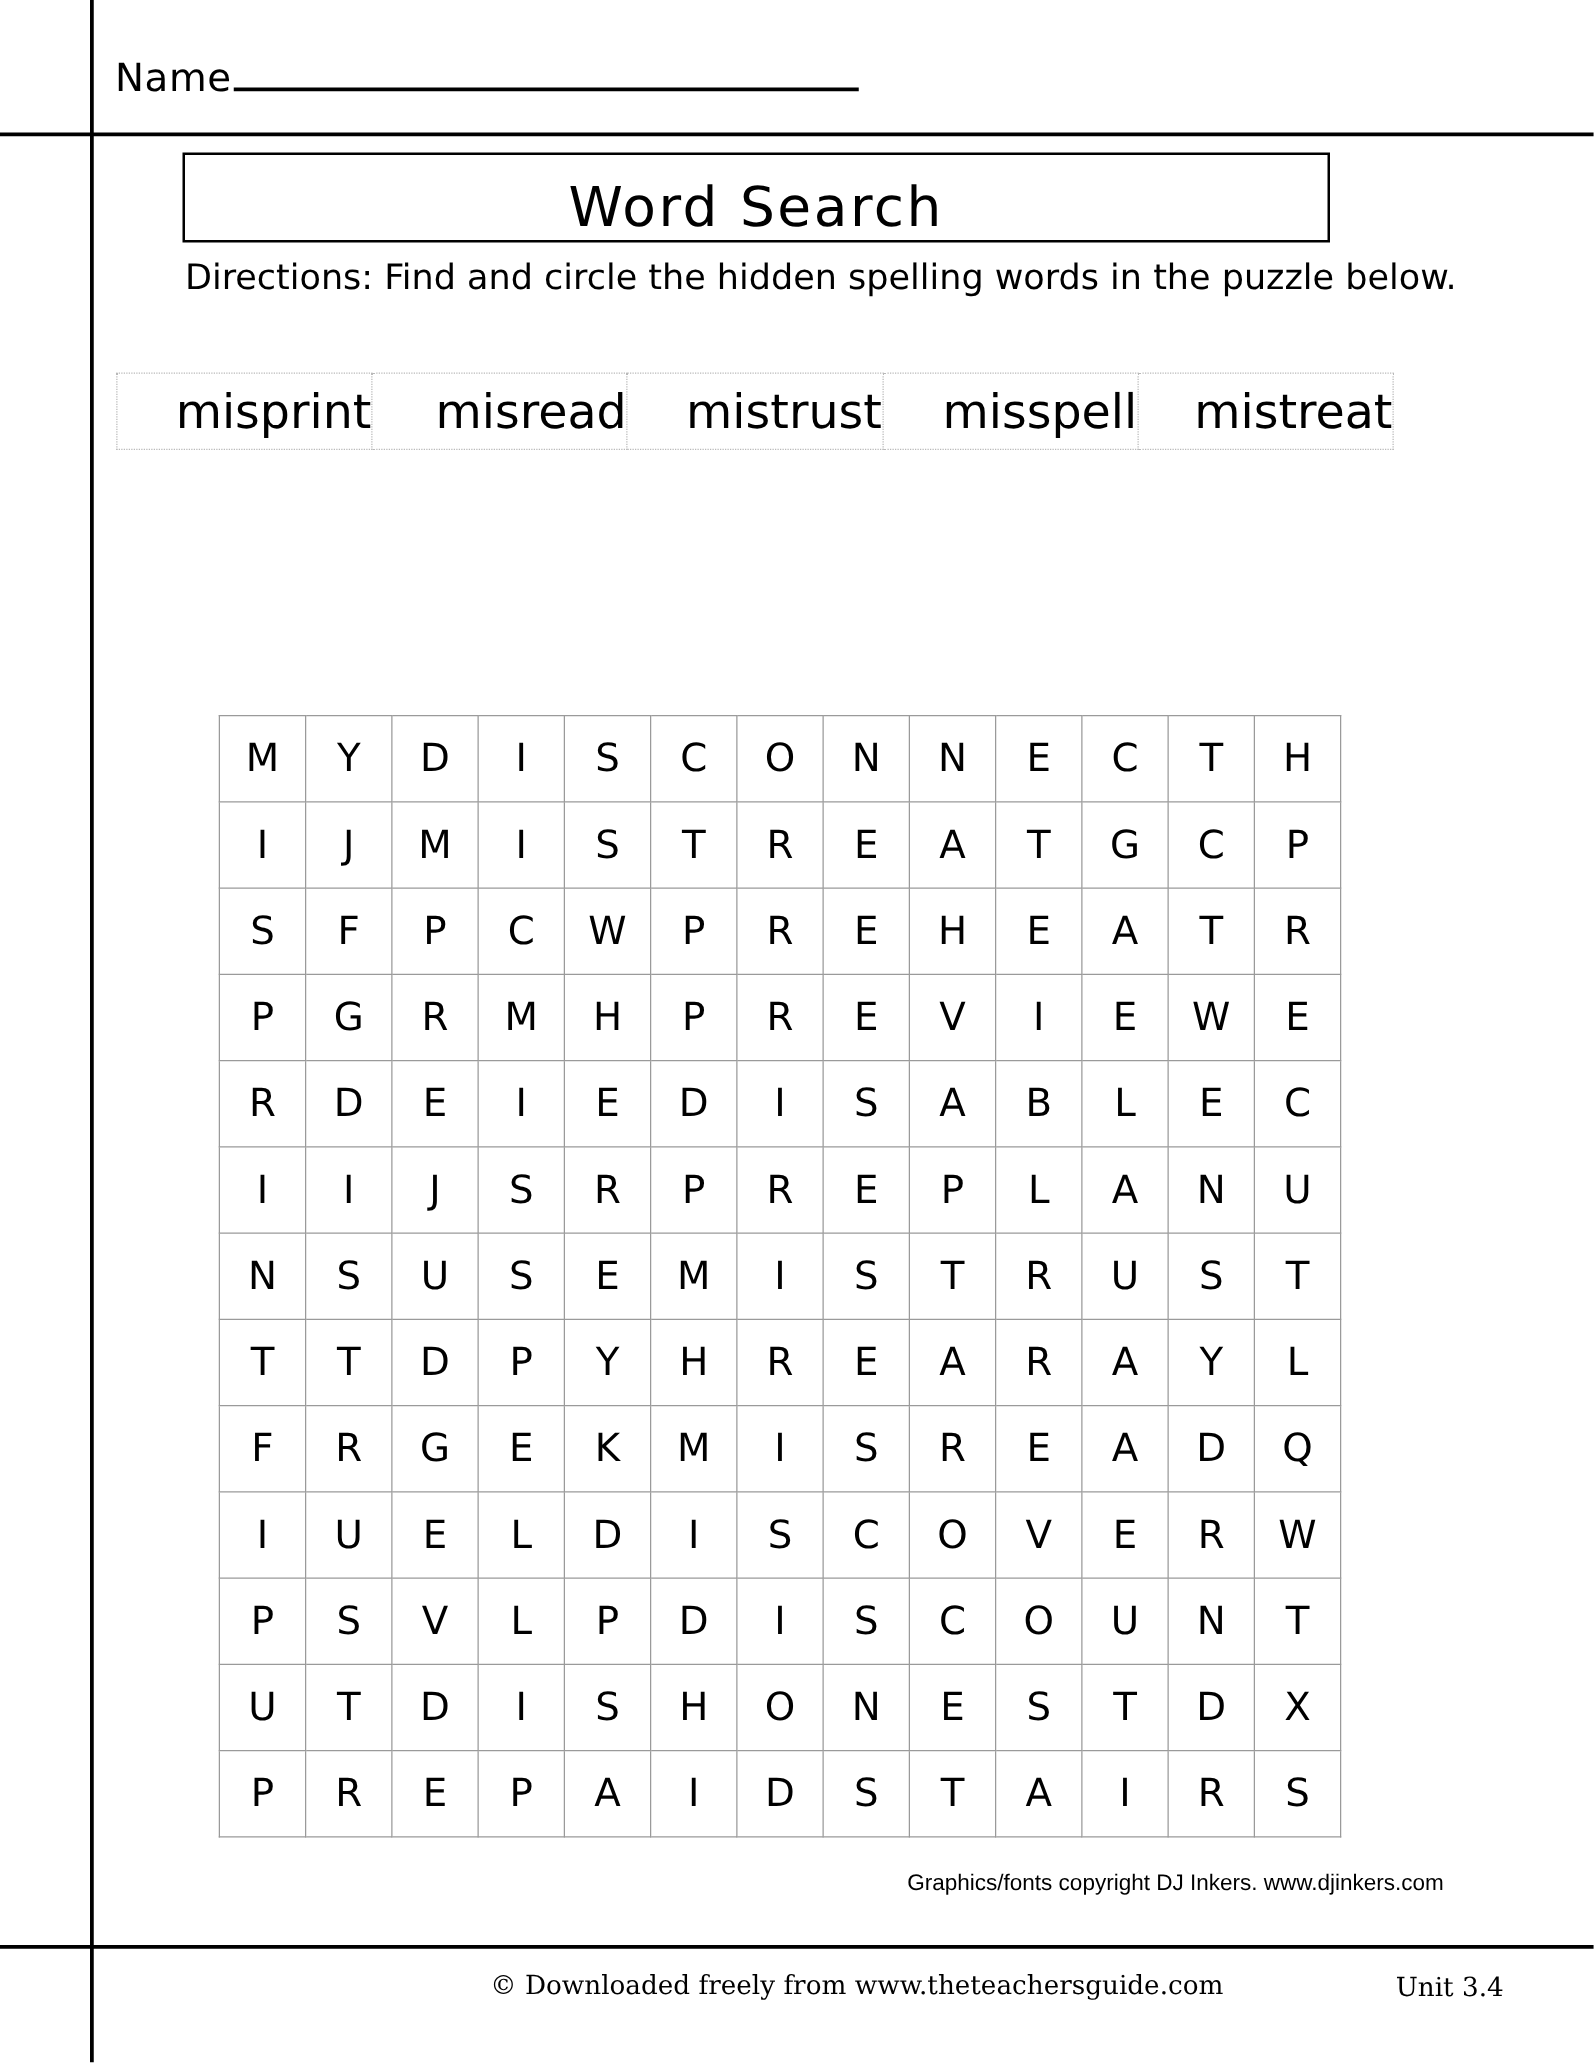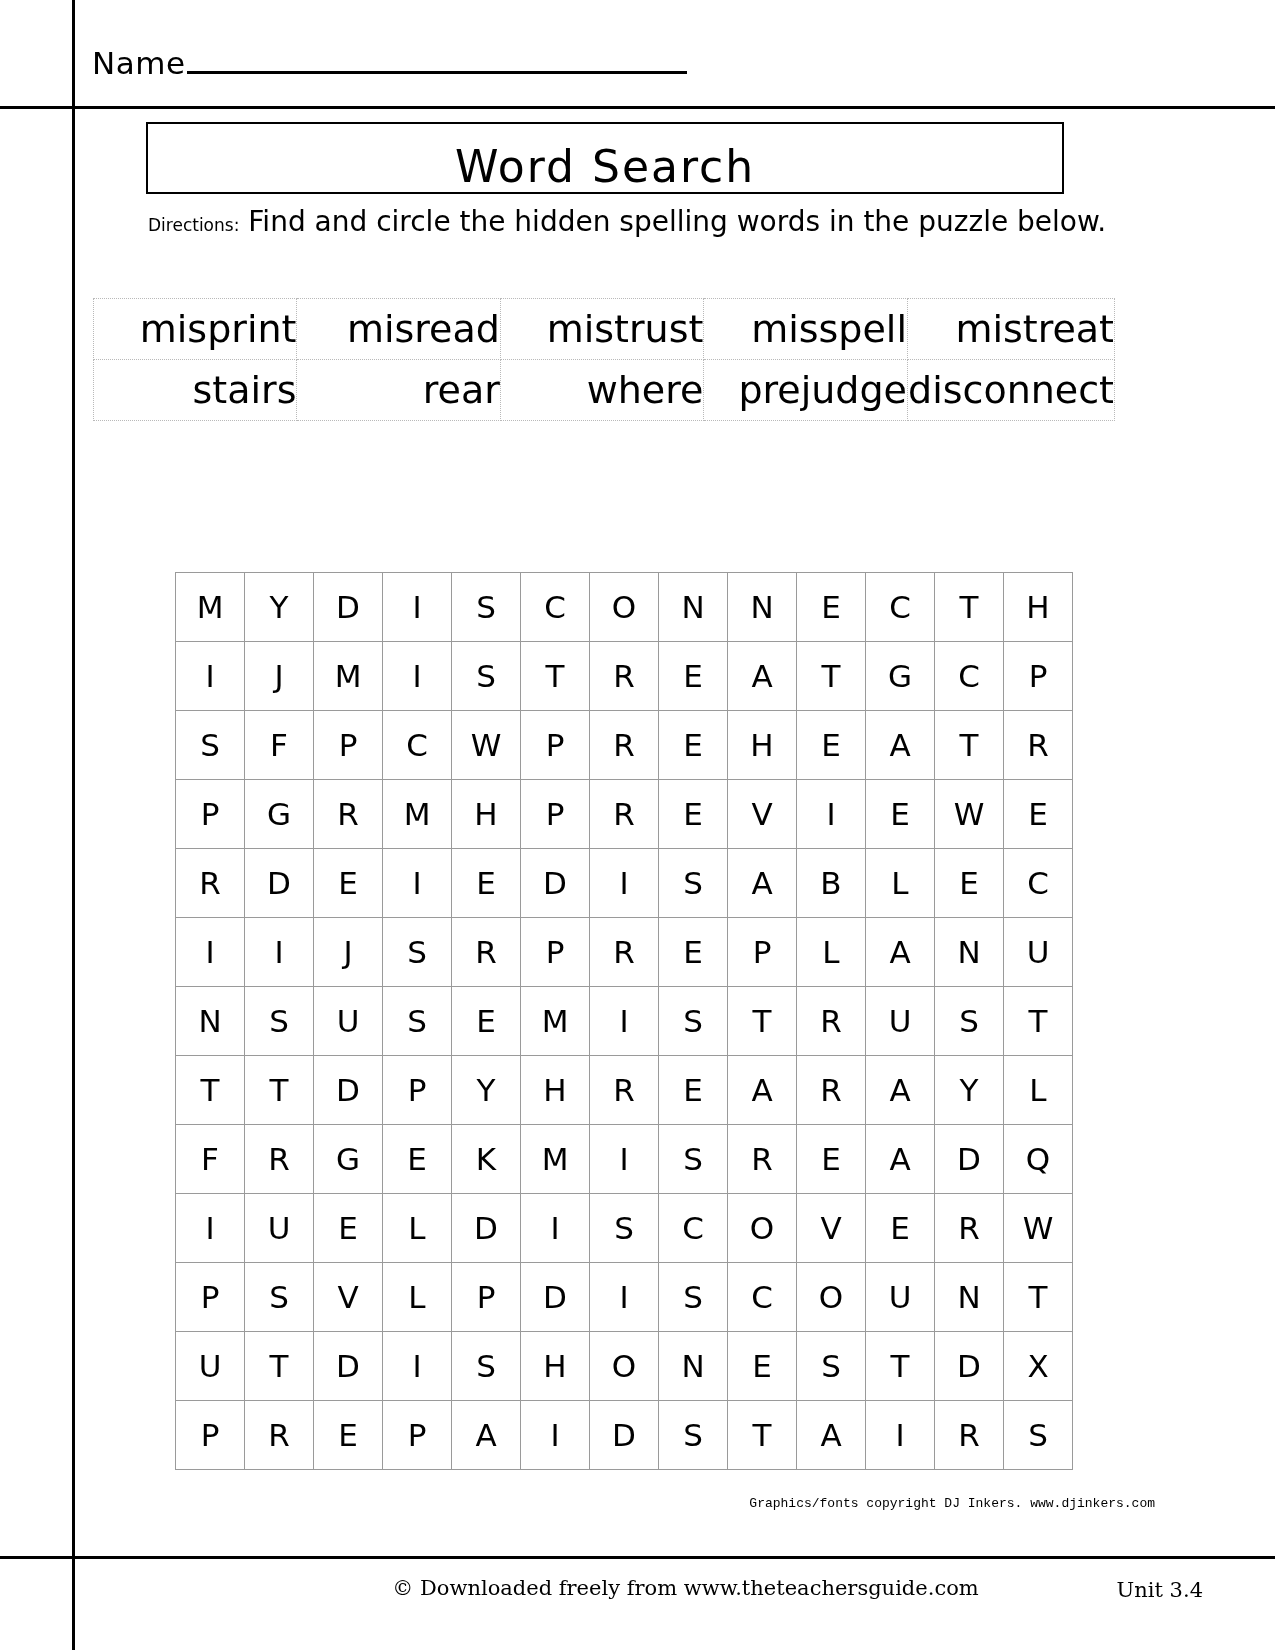--- a/index.html
+++ b/index.html
@@ -86,21 +86,21 @@
   
   .directions {
     position: absolute;
     left: 148px;
     top: 205px;
     width: 960px;
     font-size: 28px;
     white-space: nowrap;
   }
   .directions .dir-label {
-    font-size: 17px;
+    font-size: 28px;
   }
 
   
   .wordlist {
     position: absolute;
     left: 93px;
     top: 298px;
     width: 1022px;
     border-collapse: collapse;
   }
@@ -128,22 +128,22 @@
     vertical-align: middle;
     font-size: 31px;
     font-family: "DejaVu Sans", sans-serif;
   }
 
   
   .credit {
     position: absolute;
     right: 120px;
     top: 1496px;
-    font-family: Liberation Mono, monospace;
-    font-size: 13px;
+    font-family: Liberation Sans, sans-serif;
+    font-size: 18px;
   }
   .footer-center {
     position: absolute;
     left: 0;
     top: 1576px;
     width: 1275px;
     text-align: center;
     font-family: "DejaVu Serif", serif;
     font-size: 21px;
     margin-left: 48px;
@@ -179,27 +179,20 @@
 
 <table class="wordlist">
   <tbody>
     <tr>
       <td>misprint</td>
       <td>misread</td>
       <td>mistrust</td>
       <td>misspell</td>
       <td>mistreat</td>
     </tr>
-    <tr>
-      <td>stairs</td>
-      <td>rear</td>
-      <td>where</td>
-      <td>prejudge</td>
-      <td>disconnect</td>
-    </tr>
   </tbody>
 </table>
 
 <table class="grid">
   <tbody>
     <tr>
       <td>M</td>
       <td>Y</td>
       <td>D</td>
       <td>I</td>

